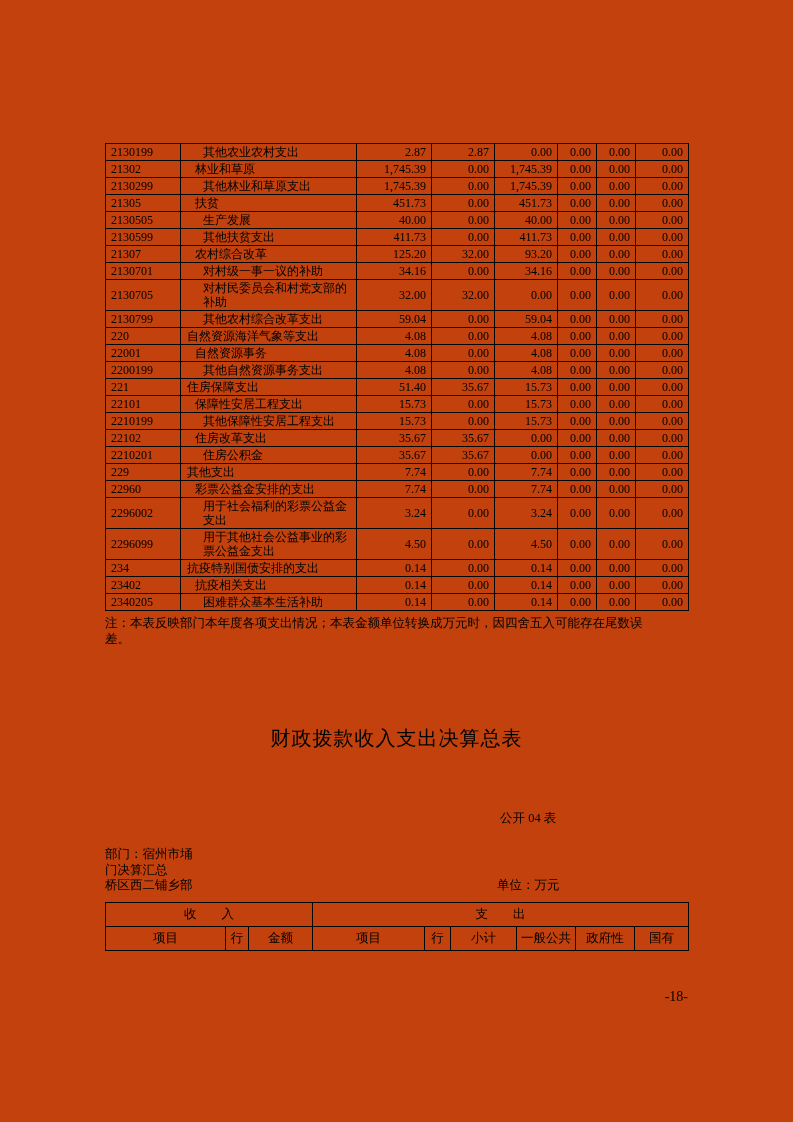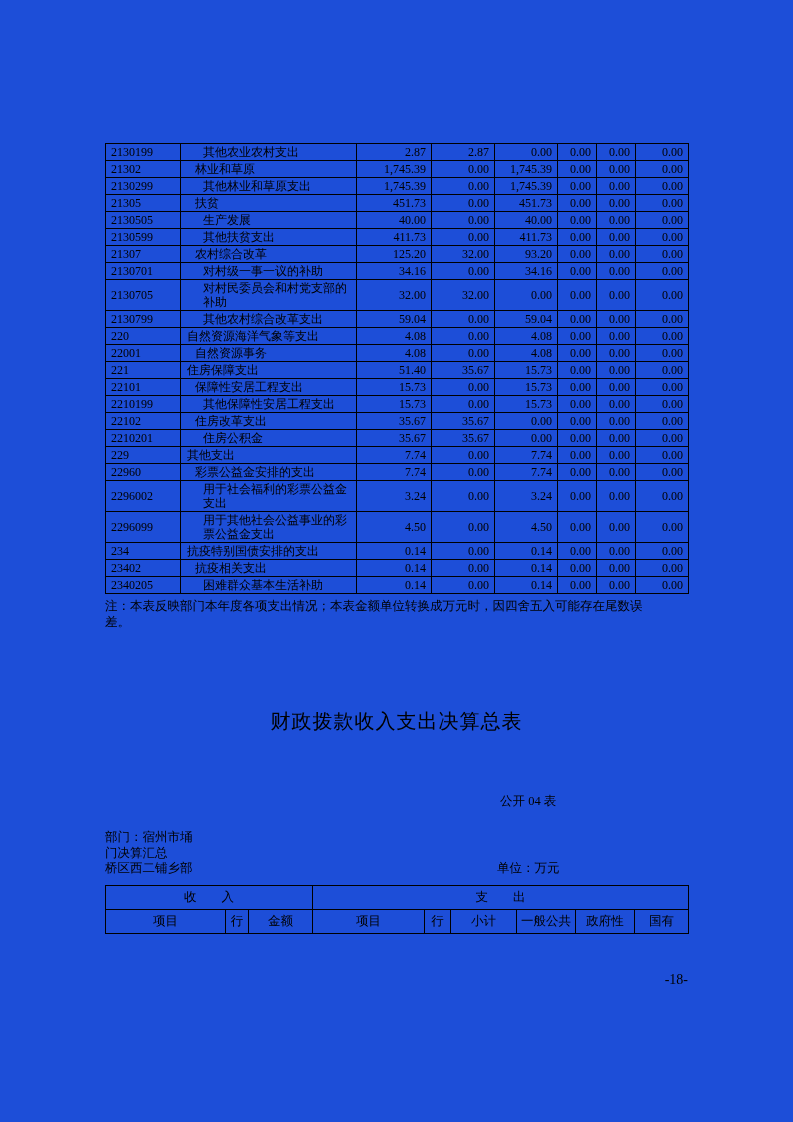--- a/index.html
+++ b/index.html
@@ -2,21 +2,21 @@
 <html><head>
 <meta charset="utf-8">
 <style>
   * { margin:0; padding:0; box-sizing:border-box; }
   html,body { background:#ffffff; }
   body { font-family:"Liberation Serif", serif; color:#000; }
   .page {
     position:relative;
     width:793px; height:1122px;
     margin:0 auto;
-    background:#1d4ed8;
+    background:#c2410c;
     padding:143px 105px 0 105px;
     overflow:hidden;
   }
   
   table.t1 {
     width:583px;
     border-collapse:collapse;
     table-layout:fixed;
     font-size:12px;
   }
@@ -212,20 +212,30 @@
           <td class="num">4.08</td>
           <td class="num">0.00</td>
           <td class="num">4.08</td>
           <td class="num">0.00</td>
           <td class="num">0.00</td>
           <td class="num">0.00</td>
         </tr>
         <tr>
           <td class="code">22001</td>
           <td class="name ind1">自然资源事务</td>
+          <td class="num">4.08</td>
+          <td class="num">0.00</td>
+          <td class="num">4.08</td>
+          <td class="num">0.00</td>
+          <td class="num">0.00</td>
+          <td class="num">0.00</td>
+        </tr>
+        <tr>
+          <td class="code">2200199</td>
+          <td class="name ind2">其他自然资源事务支出</td>
           <td class="num">4.08</td>
           <td class="num">0.00</td>
           <td class="num">4.08</td>
           <td class="num">0.00</td>
           <td class="num">0.00</td>
           <td class="num">0.00</td>
         </tr>
         <tr>
           <td class="code">221</td>
           <td class="name ind0">住房保障支出</td>

